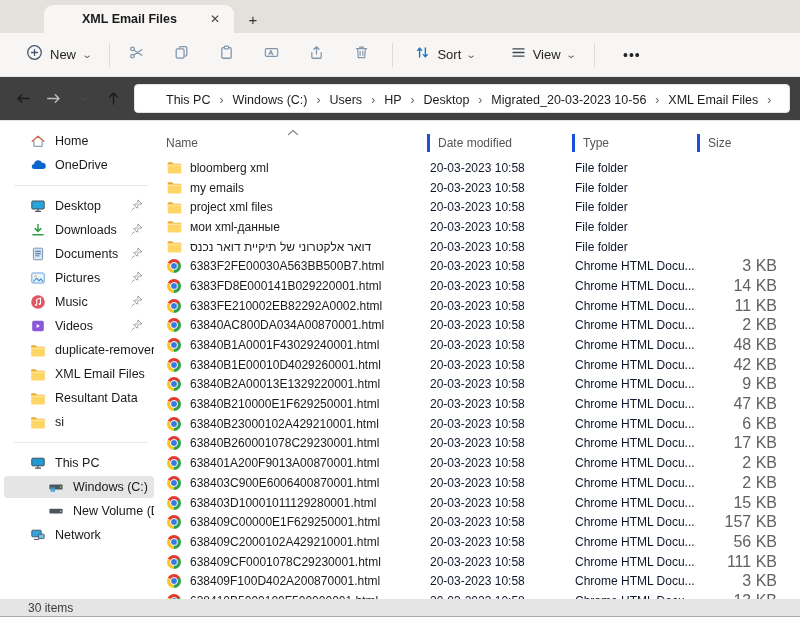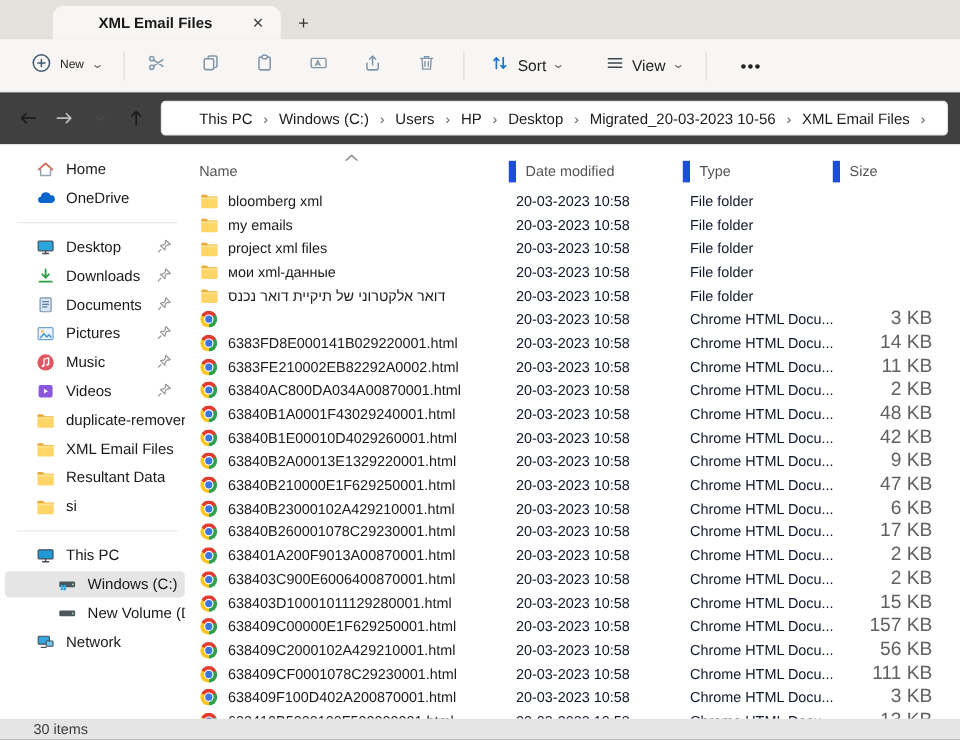--- a/index.html
+++ b/index.html
@@ -10,21 +10,21 @@
   .tabstrip{position:absolute;left:0;top:0;width:800px;height:33px;background:#e2e1db;}
   .tab{position:absolute;left:44px;top:5px;width:190px;height:28px;background:#f7f6f4;border-radius:9px 9px 0 0;display:flex;align-items:center;padding:0 8px 0 12px;}
   .tab .ficon{width:17px;height:15px;flex:0 0 auto;}
   .tab-title{font-size:12.5px;font-weight:bold;color:#1a1a1a;margin-left:9px;flex:1;white-space:nowrap;}
   .tab-close{width:22px;height:22px;display:flex;align-items:center;justify-content:center;font-size:12px;color:#444;border-radius:4px;cursor:default;}
   .newtab-btn{position:absolute;left:240px;top:7px;width:26px;height:24px;display:flex;align-items:center;justify-content:center;font-size:15px;color:#333;}
 
   
   .toolbar{position:absolute;left:0;top:33px;width:800px;height:44px;background:#f7f6f4;display:flex;align-items:center;border-bottom:1px solid #edece9;}
   .tb-new{display:flex;align-items:center;margin-left:18px;gap:7px;padding:6px 8px;border-radius:4px;}
-  .tb-new-label{font-size:10px;color:#1f1f1f;text-align:right;}
+  .tb-new-label{font-size:13px;color:#1f1f1f;text-align:right;}
   .tb-sep{width:1px;height:24px;background:#dddcd8;margin:0 4px;}
   .tbtn{width:45px;height:34px;display:flex;align-items:center;justify-content:center;border-radius:4px;}
   .tb-group{display:flex;align-items:center;gap:6px;padding:6px 9px;border-radius:4px;margin-left:8px;}
   .tb-group-label{font-size:13px;color:#1f1f1f;}
   .chev{font-size:10px;color:#6d6d6d;transform:scaleX(1.4);display:inline-block;}
   .tb-more{margin-left:14px;font-size:14px;color:#222;letter-spacing:1px;padding:6px 10px;border-radius:4px;}
 
   
   .addressbar{position:absolute;left:0;top:77px;width:800px;height:44px;background:#404040;border-bottom:1px solid #e5e5e3;display:flex;align-items:center;}
   .nav-ic{width:30px;height:30px;display:flex;align-items:center;justify-content:center;border-radius:4px;flex:0 0 auto;}
@@ -41,21 +41,21 @@
   .side-item.ind{padding-left:44px;}
   .side-item .sic{width:16px;height:16px;flex:0 0 auto;margin-right:9px;display:flex;align-items:center;}
   .side-label{font-size:12.5px;color:#191919;white-space:nowrap;overflow:hidden;}
   .side-pin{position:absolute;right:10px;top:3px;width:14px;height:14px;opacity:.75;}
   .side-div{height:1px;background:#e8e8e6;margin:9px 10px 9px 14px;}
 
   
   .listarea{position:absolute;left:158px;top:121px;right:0;bottom:17px;background:#fff;overflow:hidden;}
   .sort-caret{position:absolute;left:128px;top:2px;width:14px;height:8px;}
   .lheader{display:grid;grid-template-columns:272px 145px 125px 84px;margin-top:10px;height:24px;align-items:center;}
-  .lheader .hc{font-size:12px;color:#555;padding-left:8px;border-right:6px solid #1d4ed8;height:18px;display:flex;align-items:center;}
+  .lheader .hc{font-size:12px;color:#555;padding-left:8px;border-right:3px solid #1d4ed8;height:18px;display:flex;align-items:center;}
   .lheader .hc.last{border-right:none;}
   .rows{height:446px;overflow:hidden;margin-top:3px;}
   .row{display:grid;grid-template-columns:272px 145px 125px 77px;height:19.7px;align-items:center;}
   .cell-name{display:flex;align-items:center;padding-left:8px;overflow:hidden;}
   .cell-name .ficon{width:16px;height:15px;flex:0 0 auto;margin-right:8px;}
   .fname{font-size:12px;color:#1b1b1b;white-space:nowrap;overflow:hidden;}
   .cell-dim{font-size:12px;color:#0f172a;white-space:nowrap;}
   .cell-size{font-size:16px;color:#616161;text-align:right;padding-right:0;}
   .icon-chrome{width:14px;height:14px;margin:0 9px 0 1px;border-radius:50%;background:conic-gradient(from -60deg,#e23b2e 0 120deg,#2da14b 0 240deg,#fcc41f 0 360deg);position:relative;flex:0 0 auto;}
   .icon-chrome::before{content:"";position:absolute;inset:3px;background:#3b77e0;border:1.5px solid #fff;border-radius:50%;}
@@ -429,20 +429,21 @@
               </svg></span>
             <span class="fname">דואר אלקטרוני של תיקיית דואר נכנס</span>
           </div>
           <div class="cell-dim">20-03-2023 10:58</div>
           <div class="cell-dim">File folder</div>
           <div class="cell-size"></div>
         </div>
         <div class="row">
           <div class="cell-name">
             <span class="icon-chrome"></span>
+            <span class="fname">6383F2FE00030A563BB500B7.html</span>
           </div>
           <div class="cell-dim">20-03-2023 10:58</div>
           <div class="cell-dim">Chrome HTML Docu...</div>
           <div class="cell-size">3 KB</div>
         </div>
         <div class="row">
           <div class="cell-name">
             <span class="icon-chrome"></span>
             <span class="fname">6383FD8E000141B029220001.html</span>
           </div>

